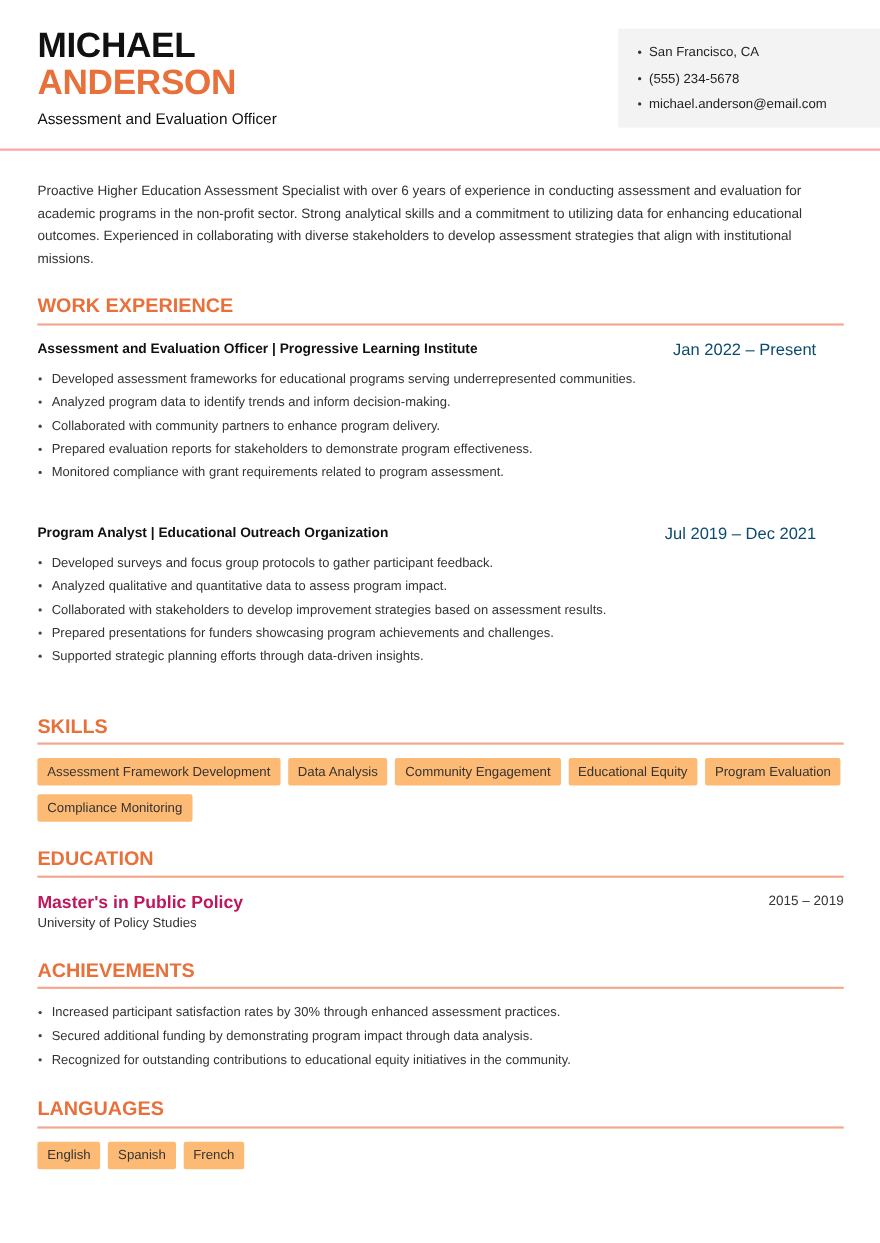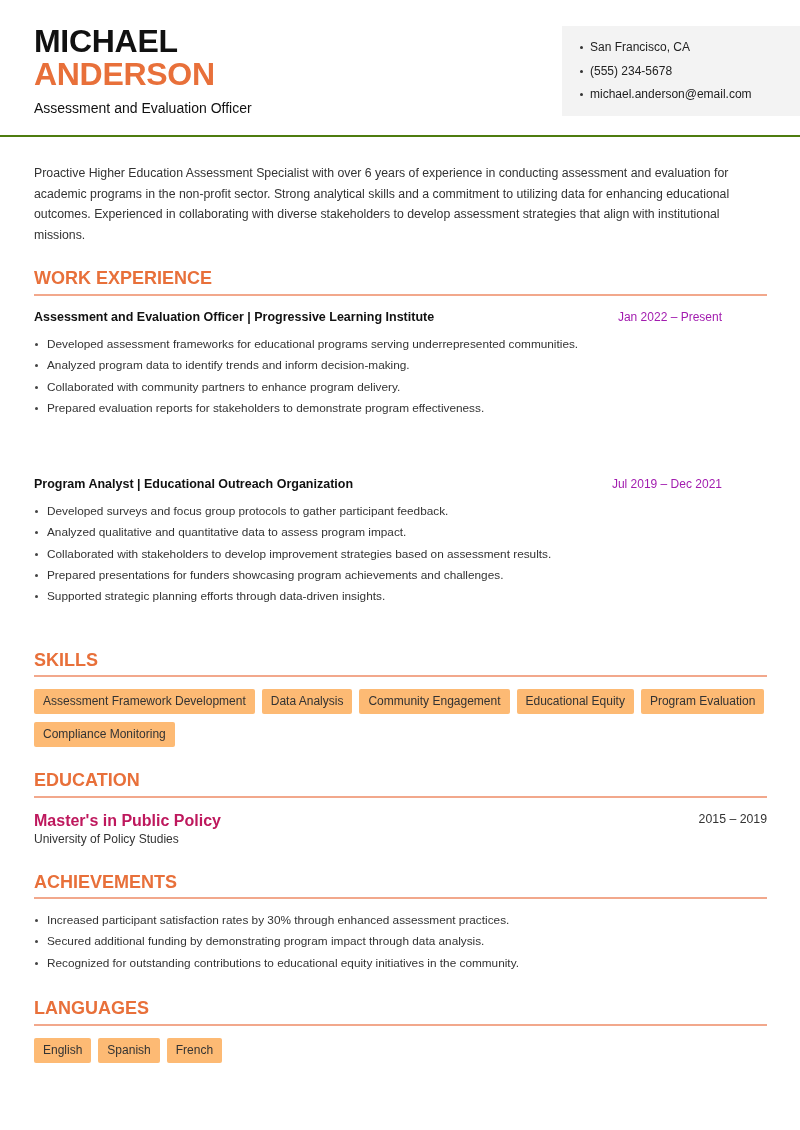--- a/index.html
+++ b/index.html
@@ -1,34 +1,34 @@
 <!DOCTYPE html>
 <html><head>
 <meta charset="utf-8">
 <style>
   * { margin: 0; padding: 0; box-sizing: border-box; }
   html, body { width: 800px; height: 1130px; background: #ffffff; }
   body { font-family: "Liberation Sans", sans-serif; color: #222222; position: relative; overflow: hidden; }
 
-  .header { position: relative; height: 137px; border-bottom: 2px solid #4d7c0f; }
+  .header { position: relative; height: 137px; border-bottom: 2px solid #fca5a5; }
   .name-first { position: absolute; left: 34px; top: 24px; font-size: 32px; font-weight: bold; color: #111111; line-height: 34px; letter-spacing: -0.3px; }
   .name-last { position: absolute; left: 34px; top: 57px; font-size: 32px; font-weight: bold; color: #e8703a; line-height: 34px; letter-spacing: -0.3px; }
   .job-title { position: absolute; left: 34px; top: 100px; font-size: 14px; color: #111111; }
 
   .contact-box { position: absolute; left: 562px; top: 26px; width: 238px; height: 90px; background: #f3f3f3; padding: 14px 0 0 18px; }
   .contact-item { font-size: 12px; color: #222222; height: 23.5px; line-height: 14px; position: relative; padding-left: 10px; }
   .contact-item::before { content: ""; position: absolute; left: 0; top: 6px; width: 3px; height: 3px; border-radius: 50%; background: #333; }
 
   .summary { position: absolute; left: 34px; top: 163px; width: 735px; font-size: 12.3px; line-height: 20.6px; color: #333333; }
 
   .section-title { position: absolute; left: 34px; font-size: 18px; font-weight: bold; color: #e8703a; }
   .section-rule { position: absolute; left: 34px; width: 733px; height: 2px; background: #f2a88c; }
 
   .job-head { position: absolute; left: 34px; width: 733px; font-size: 12.5px; font-weight: bold; color: #111111; }
-  .job-date { position: absolute; right: 45px; font-size: 12px; color: #a21caf; font-weight: normal; }
+  .job-date { position: absolute; right: 25px; font-size: 15px; color: #0c4a6e; font-weight: normal; }
 
   .bullets { position: absolute; left: 34px; width: 733px; list-style: none; }
   .bullets li { font-size: 11.8px; color: #333333; height: 21.3px; line-height: 14px; position: relative; padding-left: 13px; }
   .bullets li::before { content: ""; position: absolute; left: 1px; top: 6px; width: 3px; height: 3px; border-radius: 50%; background: #444; }
 
   .chips { position: absolute; left: 34px; width: 740px; display: flex; flex-wrap: wrap; gap: 8px 7px; }
   .chip { background: #fdba74; font-size: 12px; color: #333333; height: 25px; line-height: 25px; padding: 0 9px; border-radius: 2px; white-space: nowrap; }
 
   .edu-degree { position: absolute; left: 34px; font-size: 16px; font-weight: bold; color: #be185d; }
   .edu-school { position: absolute; left: 34px; font-size: 12px; color: #333333; }
@@ -55,20 +55,21 @@
 
 <div class="job-head" style="top:310px;">
   <span>Assessment and Evaluation Officer | Progressive Learning Institute</span>
   <span class="job-date">Jan 2022 – Present</span>
 </div>
 <ul class="bullets" style="top:337px;">
   <li>Developed assessment frameworks for educational programs serving underrepresented communities.</li>
   <li>Analyzed program data to identify trends and inform decision-making.</li>
   <li>Collaborated with community partners to enhance program delivery.</li>
   <li>Prepared evaluation reports for stakeholders to demonstrate program effectiveness.</li>
+  <li>Monitored compliance with grant requirements related to program assessment.</li>
 </ul>
 
 <div class="job-head" style="top:477px;">
   <span>Program Analyst | Educational Outreach Organization</span>
   <span class="job-date">Jul 2019 – Dec 2021</span>
 </div>
 <ul class="bullets" style="top:504px;">
   <li>Developed surveys and focus group protocols to gather participant feedback.</li>
   <li>Analyzed qualitative and quantitative data to assess program impact.</li>
   <li>Collaborated with stakeholders to develop improvement strategies based on assessment results.</li>

